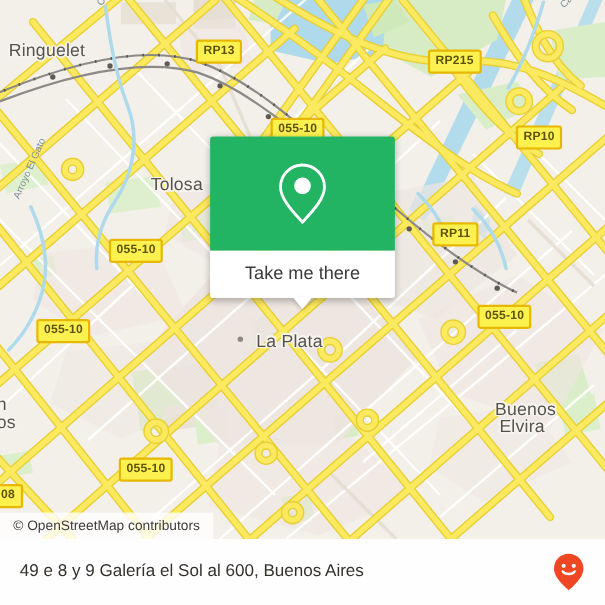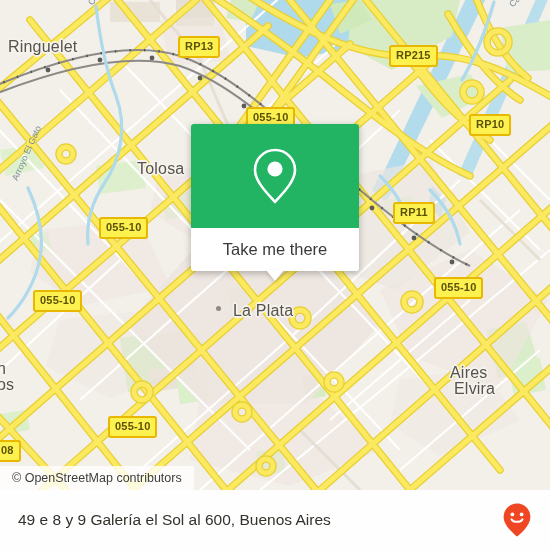--- a/index.html
+++ b/index.html
@@ -365,21 +365,21 @@
         <path d="M430,190 C446,206 456,224 460,244"></path>
         <path d="M494,2 C486,30 476,56 462,80"></path>
       </g>
     </svg>
 
     <div class="layer" id="label-layer">
         <div class="place-label big" style="left: 8px; top: 38px;">Ringuelet</div>
         <div class="place-label big" style="left: 137px; top: 144px; margin-top: 16px;">Tolosa</div>
         <div class="city-dot" style="left: 216px; top: 306px;"></div>
         <div class="place-label big" style="left: 233px; top: 302px;">La Plata</div>
-        <div class="place-label big" style="left: 450px; top: 364px;">Aires</div>
+        <div class="place-label big" style="left: 450px; top: 364px;">Buenos</div>
         <div class="place-label big" style="left: 454px; top: 380px;">Elvira</div>
         <div class="place-label big" style="left: -3px; top: 360px;">n</div>
         <div class="place-label big" style="left: -3px; top: 376px;">os</div>
       </div>
 
     <div class="layer" id="water-layer">
         <div class="water-label" style="left: 86px; top: 2px; transform: rotate(-62deg); transform-origin: left top;">Canal</div>
         <div class="water-label" style="left: 507px; top: 2px; transform: rotate(-45deg); transform-origin: left top;">Ca</div>
         <div class="water-label" style="left: 10px; top: 178px; transform: rotate(-66deg); transform-origin: left top;">Arroyo El Gato</div>
       </div>

